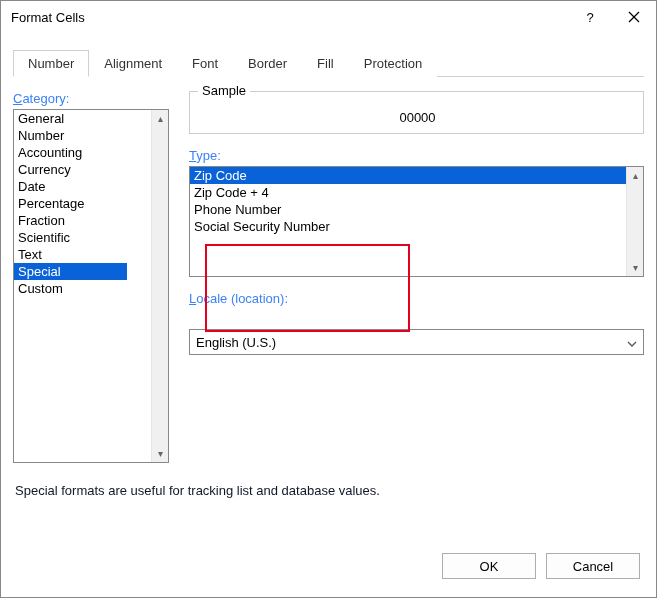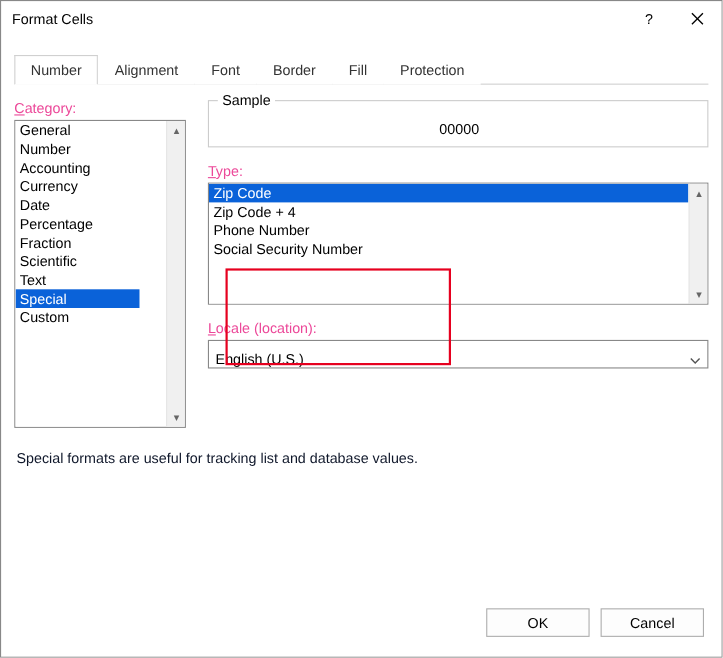--- a/index.html
+++ b/index.html
@@ -8,37 +8,37 @@
   .titlebar { height: 32px; display: flex; align-items: center; padding-left: 10px; }
   .titlebar .title { flex: 1; font-size: 13px; color: #000; }
   .titlebar .tbtn { width: 44px; height: 32px; display: flex; align-items: center; justify-content: center; color: #000; }
   .titlebar .tbtn svg { display: block; }
   .content { flex: 1; padding: 8px 12px 0 12px; position: relative; }
   .tabstrip { display: flex; border-bottom: 1px solid #d0d0d0; margin: 8px 0 8px 0; }
   .tab { padding: 5px 14px; color: #333; cursor: default; border: 1px solid transparent; border-bottom: none; position: relative; top: 1px; background: #fff; }
   .tab.active { border-color: #d0d0d0; border-bottom: 1px solid #fff; }
   .tabbody { display: flex; gap: 20px; padding-top: 6px; }
   .leftcol { width: 156px; display: flex; flex-direction: column; }
-  .lbl { color: #ec4899; margin-bottom: 3px; }
+  .lbl { color: #3b82f6; margin-bottom: 3px; }
   .lbl .ul { text-decoration: underline; }
-  .listbox { border: 1px solid #888; height: 280px; position: relative; overflow: hidden; display: flex; gap: 24px; }
+  .listbox { border: 1px solid #888; height: 354px; position: relative; overflow: hidden; display: flex; gap: 24px; }
   .listbox-items { flex: 1; background: #fff; overflow: hidden; }
   .li { padding: 0 4px; line-height: 17px; height: 17px; cursor: default; white-space: nowrap; }
   .li.sel { background: #0a62d9; color: #fff; }
   .scrolltrack { width: 17px; background: #f0f0f0; position: relative; border-left: 1px solid #e5e5e5; }
   .scroll-arrow { position: absolute; left: 0; width: 17px; height: 17px; display: flex; align-items: center; justify-content: center; color: #666; font-size: 10px; }
   .scroll-arrow.up { top: 0; }
   .scroll-arrow.down { bottom: 0; }
   .rightcol { flex: 1; display: flex; flex-direction: column; }
   .samplebox { border: 1px solid #ccc; padding: 18px 10px 8px 12px; position: relative; margin-bottom: 14px; text-align: center; }
   .samplebox .grouplabel { position: absolute; top: -9px; left: 8px; background: #fff; padding: 0 4px; }
   .typebox { border: 1px solid #888; height: 111px; display: flex; position: relative; }
   .typebox .listbox-items { flex: 1; }
   .redhl { position: absolute; border: 2px solid #e6001f; width: 205px; height: 88px; left: 192px; top: 159px; pointer-events: none; }
-  .localesel { border: 1px solid #888; height: 26px; display: flex; align-items: flex-end; padding: 0 6px; margin-top: 0; }
+  .localesel { border: 1px solid #888; height: 26px; display: flex; align-items: center; padding: 0 6px; margin-top: 20px; }
   .localesel .seltext { flex: 1; }
   .localesel .chev { color: #555; }
   .desc { padding: 20px 2px; color: #0f172a; }
   .buttonbar { display: flex; justify-content: flex-end; gap: 10px; padding: 14px 16px 18px 0; }
   .btn { width: 94px; height: 26px; border: 1px solid #adadad; background: #fdfdfd; display: flex; align-items: center; justify-content: center; cursor: default; }
 </style>
 </head>
 <body>
 
 <div class="window">

